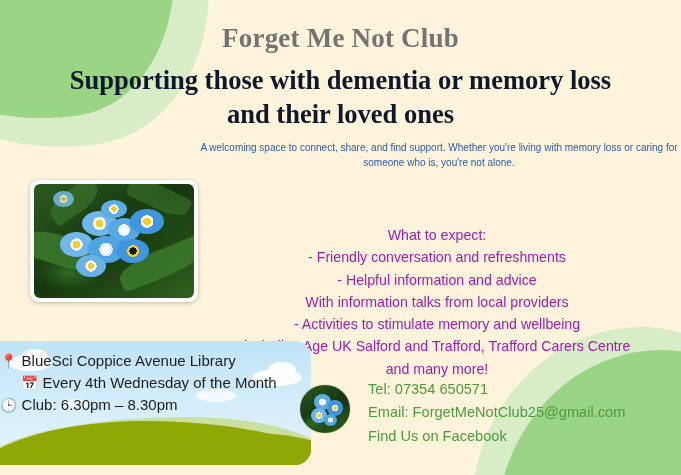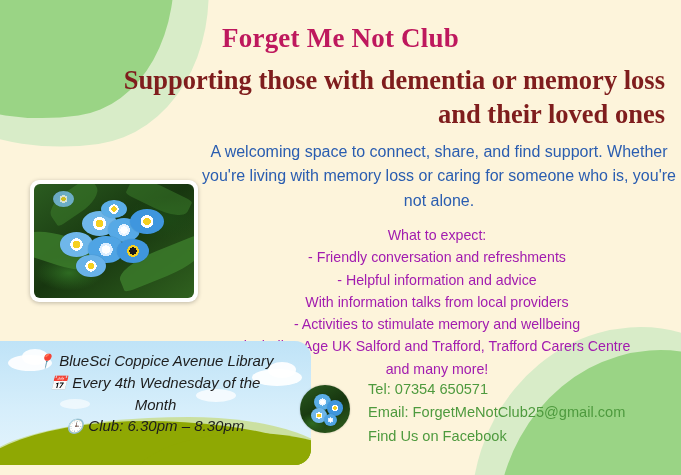--- a/index.html
+++ b/index.html
@@ -50,41 +50,40 @@
 
   
   .title-wrap{
     position:absolute; left:0; top:22px; width:681px;
     text-align:center; z-index:6;
   }
   .title{
     font-family:"Liberation Serif", serif;
     font-weight:bold;
     font-size:27px;
-    color:#be185d;
+    color:#737373;
     letter-spacing:.2px;
     line-height:1.25;
   }
   .subtitle{
     font-family:"Liberation Serif", serif;
     font-weight:bold;
     font-size:26.5px;
-    color:#7f1d1d;
+    color:#0f172a;
     line-height:1.28;
     margin-top:8px;
     padding:0 16px;
-    text-align:right;
   }
 
   
   .intro{
     position:absolute; left:200px; top:140px; width:478px;
     text-align:center;
     color:#2a5db0;
-    font-size:16px;
+    font-size:10px;
     line-height:1.52;
   }
   .expect{
     position:absolute; left:196px; top:224px; width:482px;
     text-align:center;
     color:#a21caf;
     font-size:14.2px;
     line-height:1.57;
   }
   .expect .ln{ display:block; }
@@ -150,29 +149,27 @@
     background:#8fa803;
     border-radius:46% 54% 0 0 / 100% 100% 0 0;
   }
   .hill-dark2{
     position:absolute; left:130px; bottom:-20px; width:240px; height:52px;
     background:#8fa803;
     border-radius:50% 50% 0 0 / 100% 100% 0 0;
   }
   .info-text{
     position:absolute; left:0; top:9px; width:311px;
-    text-align:center;
     z-index:4;
     color:#1d1d1d;
     font-size:15px;
     line-height:1.42;
-    font-style:italic;
   }
   .info-line{ display:block; white-space:nowrap; }
-  .info-line.wrap{ white-space:normal; padding:0 40px; }
+  .info-line.wrap{ white-space:normal; padding:0 21px; }
   .emoji{ font-size:14px; }
 
   
   .contact{
     position:absolute; left:368px; top:378px;
     color:#4e9a3e;
     font-size:14.6px;
     line-height:1.6;
     z-index:8;
   }

